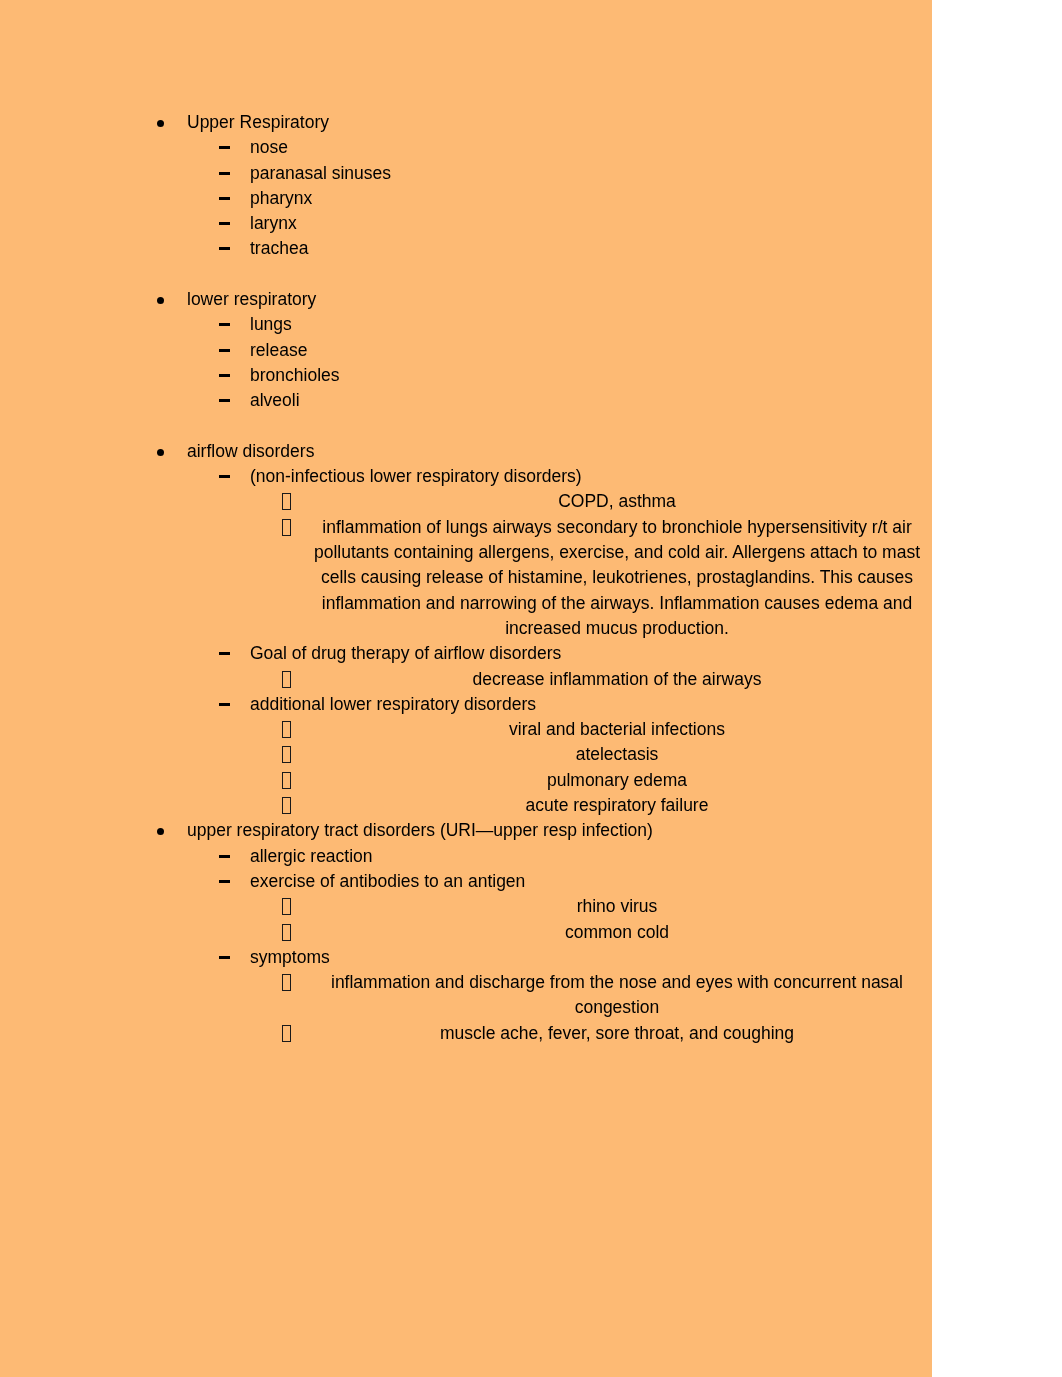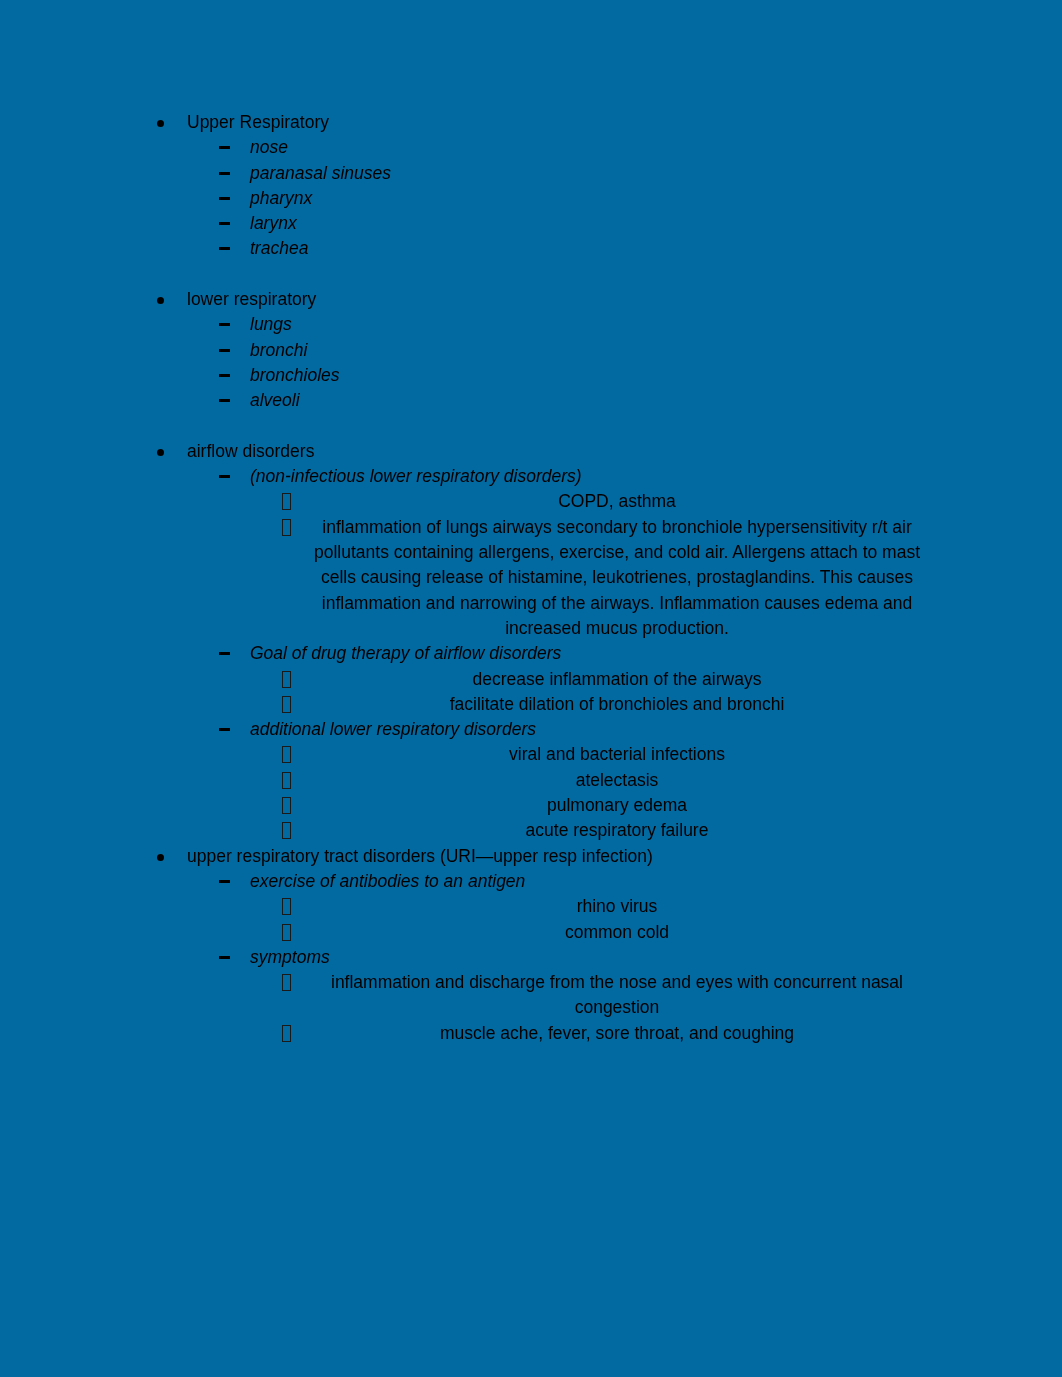--- a/index.html
+++ b/index.html
@@ -7,23 +7,23 @@
     margin: 0;
     padding: 0;
     background: #ffffff;
   }
   body {
     font-family: "Liberation Sans", "DejaVu Sans", sans-serif;
     color: #000000;
   }
   .page {
     position: relative;
-    width: 1062px;
+    width: 932px;
     height: 1377px;
-    background: #0369a1;
+    background: #fdba74;
     overflow: hidden;
     box-sizing: border-box;
   }
   .doc-body {
     position: absolute;
     left: 0;
     top: 110px;
     width: 1062px;
   }
 
@@ -58,21 +58,21 @@
     left: 2px;
     top: 10px;
     width: 7px;
     height: 7px;
     border-radius: 50%;
     background: #000000;
   }
   .lvl1 .txt { max-width: 765px; }
 
   
-  .lvl2 { padding-left: 218px; font-style: italic; }
+  .lvl2 { padding-left: 218px; }
   .lvl2 .marker {
     width: 32px;
     position: relative;
   }
   .lvl2 .marker .dash {
     position: absolute;
     left: 1px;
     top: 11px;
     width: 11px;
     height: 3px;
@@ -152,21 +152,21 @@
       <div class="row lvl2">
         <span class="marker">
           <span class="dash"></span>
         </span>
         <span class="txt">lungs</span>
       </div>
       <div class="row lvl2">
         <span class="marker">
           <span class="dash"></span>
         </span>
-        <span class="txt">bronchi</span>
+        <span class="txt">release</span>
       </div>
       <div class="row lvl2">
         <span class="marker">
           <span class="dash"></span>
         </span>
         <span class="txt">bronchioles</span>
       </div>
       <div class="row lvl2">
         <span class="marker">
           <span class="dash"></span>
@@ -203,26 +203,20 @@
           <span class="dash"></span>
         </span>
         <span class="txt">Goal of drug therapy of airflow disorders</span>
       </div>
       <div class="row lvl3">
         <span class="marker">
           <span class="tofu"></span>
         </span>
         <span class="txt">decrease inflammation of the airways</span>
       </div>
-      <div class="row lvl3">
-        <span class="marker">
-          <span class="tofu"></span>
-        </span>
-        <span class="txt">facilitate dilation of bronchioles and bronchi</span>
-      </div>
       <div class="row lvl2">
         <span class="marker">
           <span class="dash"></span>
         </span>
         <span class="txt">additional lower respiratory disorders</span>
       </div>
       <div class="row lvl3">
         <span class="marker">
           <span class="tofu"></span>
         </span>
@@ -244,20 +238,26 @@
         <span class="marker">
           <span class="tofu"></span>
         </span>
         <span class="txt">acute respiratory failure</span>
       </div>
       <div class="row lvl1">
         <span class="marker">
           <span class="dot"></span>
         </span>
         <span class="txt">upper respiratory tract disorders (URI—upper resp infection)</span>
+      </div>
+      <div class="row lvl2">
+        <span class="marker">
+          <span class="dash"></span>
+        </span>
+        <span class="txt">allergic reaction</span>
       </div>
       <div class="row lvl2">
         <span class="marker">
           <span class="dash"></span>
         </span>
         <span class="txt">exercise of antibodies to an antigen</span>
       </div>
       <div class="row lvl3">
         <span class="marker">
           <span class="tofu"></span>

